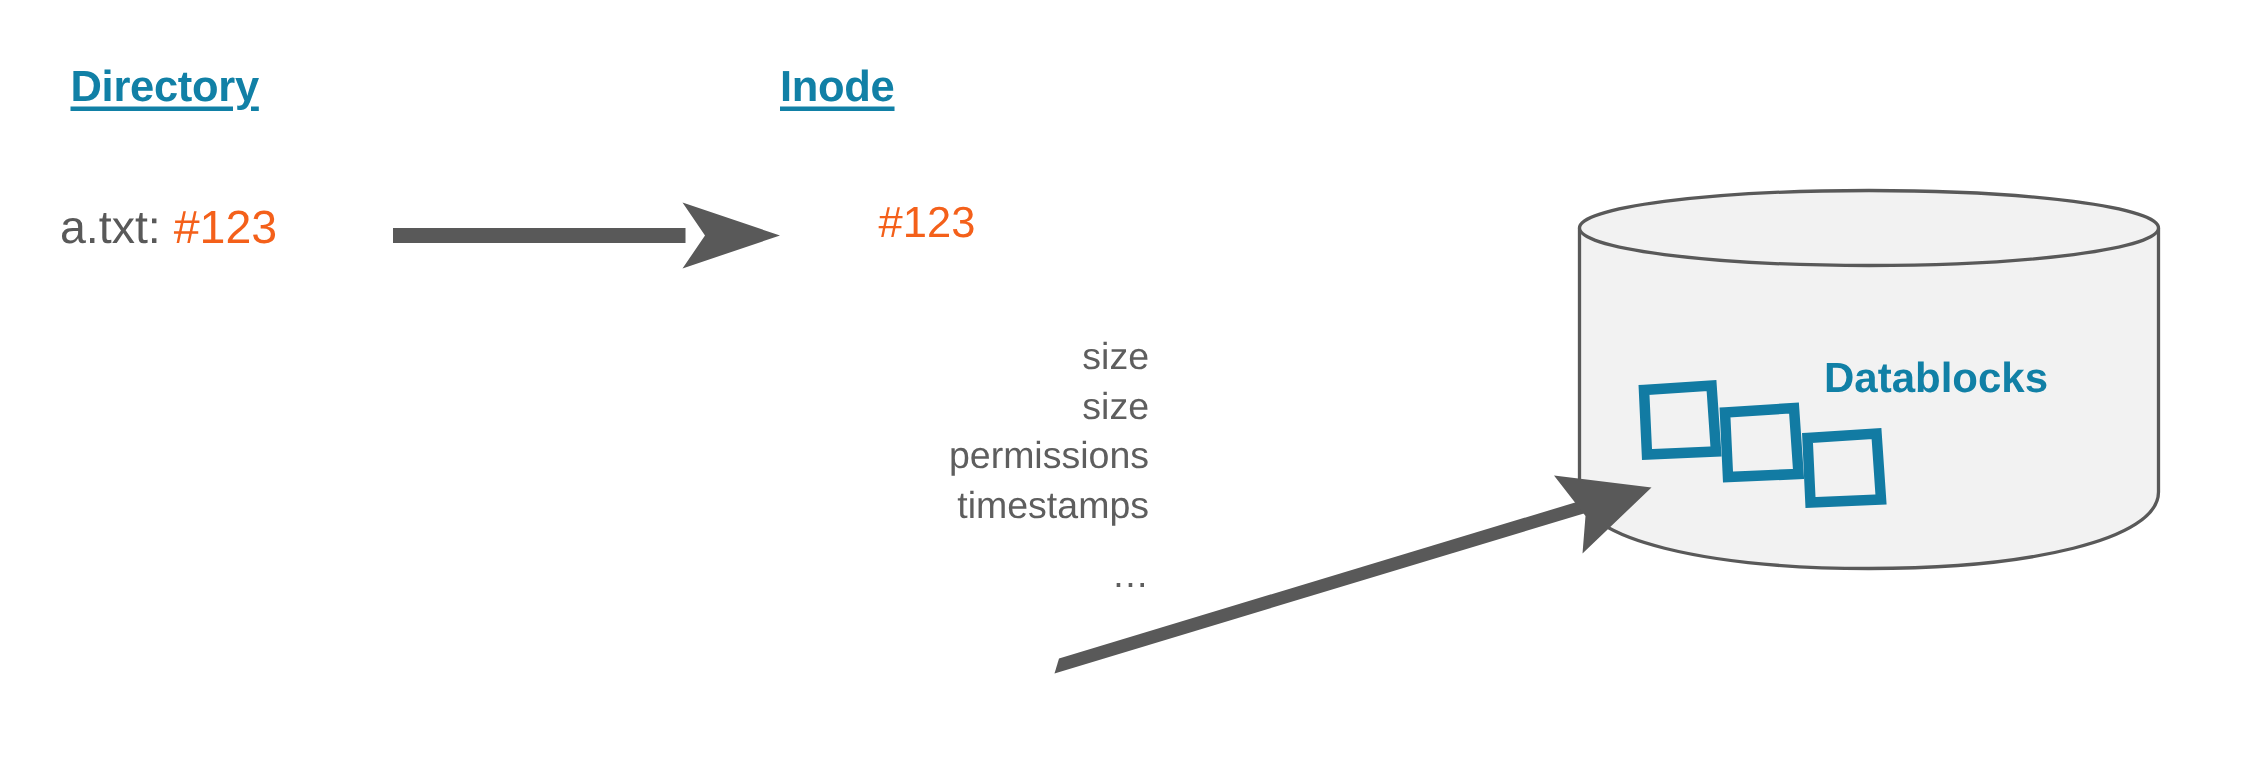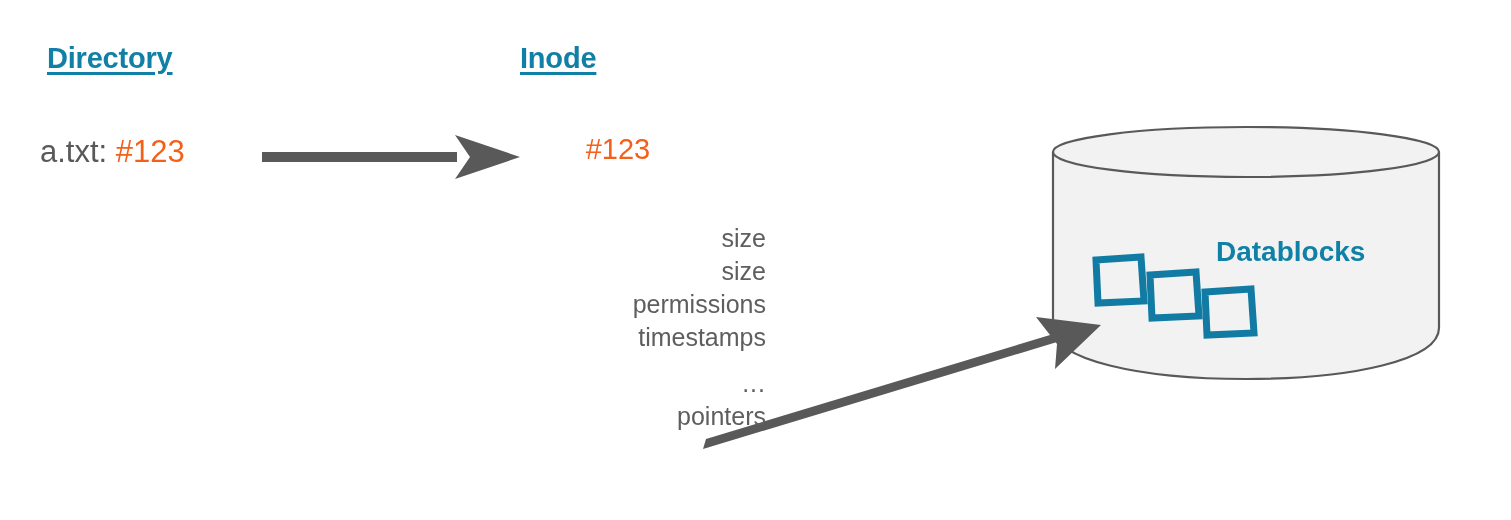--- a/index.html
+++ b/index.html
@@ -131,18 +131,17 @@
 
   <div id="inode-number" class="abs">#123</div>
 
   <div id="inode-fields" class="abs">
     <div>size</div>
     <div>size</div>
     <div>permissions</div>
     <div>timestamps</div>
     <div class="gap"></div>
     <div class="ellipsis">...</div>
-    <div>pointers</div>
   </div>
 
   <div id="datablocks-label" class="abs">Datablocks</div>
 
 </div>
 
 </body></html>

